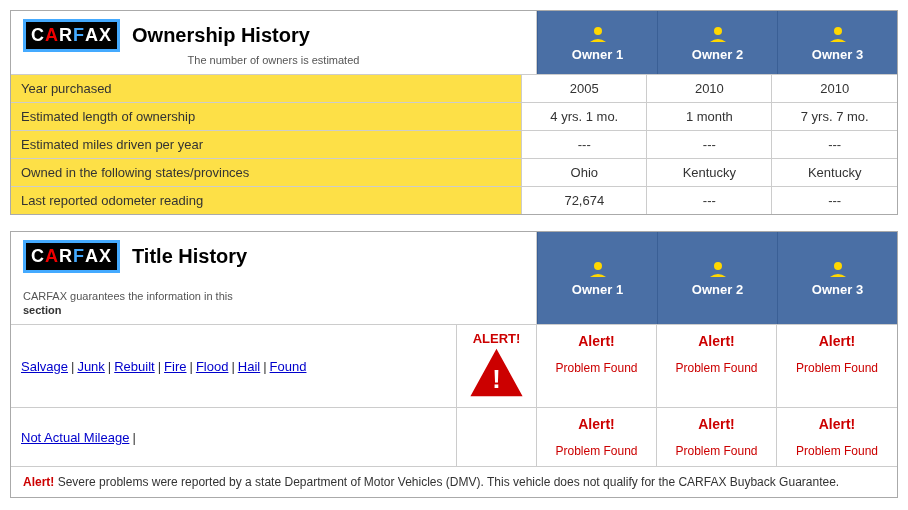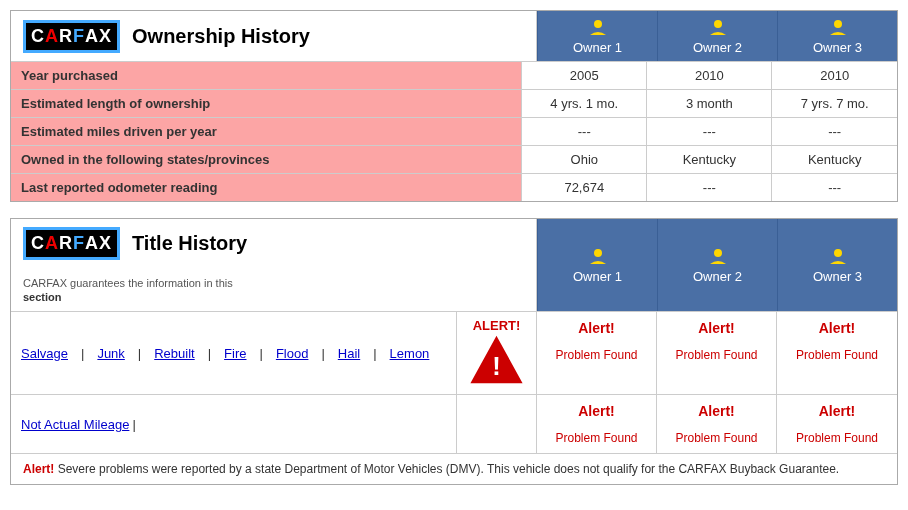--- a/index.html
+++ b/index.html
@@ -77,21 +77,21 @@
       text-align: center;
     }
 
     .owner-headers {
       display: flex;
     }
 
     .owner-header-cell {
       background: #4a6fa5;
       color: #fff;
-      font-weight: normal;
+      font-weight: bold;
       text-align: center;
       padding: 6px 2px;
       width: 120px;
       border-left: 1px solid #3a5f95;
       display: flex;
       flex-direction: column;
       align-items: center;
       justify-content: center;
       gap: 3px;
     }
@@ -112,22 +112,22 @@
       border-top: 1px solid #ccc;
     }
 
     .data-table td {
       padding: 6px 10px;
       border-right: 1px solid #ccc;
       vertical-align: middle;
     }
 
     .data-table td:first-child {
-      background: #fca5a5;
-      font-weight: bold;
+      background: #fde047;
+      font-weight: normal;
       color: #333;
       width: 490px;
     }
 
     .data-table td.value-cell {
       text-align: center;
       width: 120px;
       background: #fff;
       color: #333;
     }
@@ -245,20 +245,21 @@
             <span class="logo-c">C</span>
               <span class="logo-a">A</span>
               <span class="logo-r">R</span>
               <span class="logo-f">F</span>
               <span class="logo-a2">A</span>
               <span class="logo-x">X</span>
           </div>
         </div>
         <span class="section-title">Ownership History</span>
       </div>
+      <div class="section-subtitle">The number of owners is estimated</div>
     </div>
     <div class="owner-headers">
       <div class="owner-header-cell">
         <svg class="owner-icon" viewBox="0 0 20 20">
           <circle cx="10" cy="7" r="4" fill="#ffd700"></circle>
           <path d="M2 18 Q10 12 18 18" fill="#ffd700"></path>
         </svg>
         <span>Owner 1</span>
       </div>
       <div class="owner-header-cell">
@@ -285,21 +286,21 @@
       <td>Year purchased</td>
       <td class="value-cell">2005</td>
       <td class="value-cell">2010</td>
       <td class="value-cell" style="border-right:none;">2010</td>
     </tr>
 
 
     <tr>
       <td>Estimated length of ownership</td>
       <td class="value-cell">4 yrs. 1 mo.</td>
-      <td class="value-cell">3 month</td>
+      <td class="value-cell">1 month</td>
       <td class="value-cell" style="border-right:none;">7 yrs. 7 mo.</td>
     </tr>
 
     <tr>
       <td>Estimated miles driven per year</td>
       <td class="value-cell">---</td>
       <td class="value-cell">---</td>
       <td class="value-cell" style="border-right:none;">---</td>
     </tr>
 
@@ -359,34 +360,34 @@
         <svg class="owner-icon" viewBox="0 0 20 20">
           <circle cx="10" cy="7" r="4" fill="#ffd700"></circle>
           <path d="M2 18 Q10 12 18 18" fill="#ffd700"></path>
         </svg>
         <span>Owner 3</span>
       </div>
     </div>
   </div>
 
   <div class="alert-row">
-    <div class="alert-left" style="flex:1;gap:10px;">
+    <div class="alert-left" style="flex:1;">
       <a href="#">Salvage</a>
         <span class="pipe"> | </span>
       <a href="#">Junk</a>
         <span class="pipe"> | </span>
       <a href="#">Rebuilt</a>
         <span class="pipe"> | </span>
       <a href="#">Fire</a>
         <span class="pipe"> | </span>
       <a href="#">Flood</a>
         <span class="pipe"> | </span>
       <a href="#">Hail</a>
         <span class="pipe"> | </span>
-      <a href="#">Lemon</a>
+      <a href="#">Found</a>
     </div>
     <div class="alert-icon-cell">
       <div style="text-align:center;">
         <div style="font-weight:bold; color:#cc0000; font-size:13px; margin-bottom:2px;">ALERT!</div>
         <svg class="alert-triangle" viewBox="0 0 60 55">
           <polygon points="30,3 57,52 3,52" fill="#cc0000" stroke="#cc0000" stroke-width="2"></polygon>
           <polygon points="30,6 54,51 6,51" fill="#cc0000"></polygon>
           <text x="30" y="44" text-anchor="middle" font-size="28" font-weight="bold" fill="white">!</text>
         </svg>
       </div>

